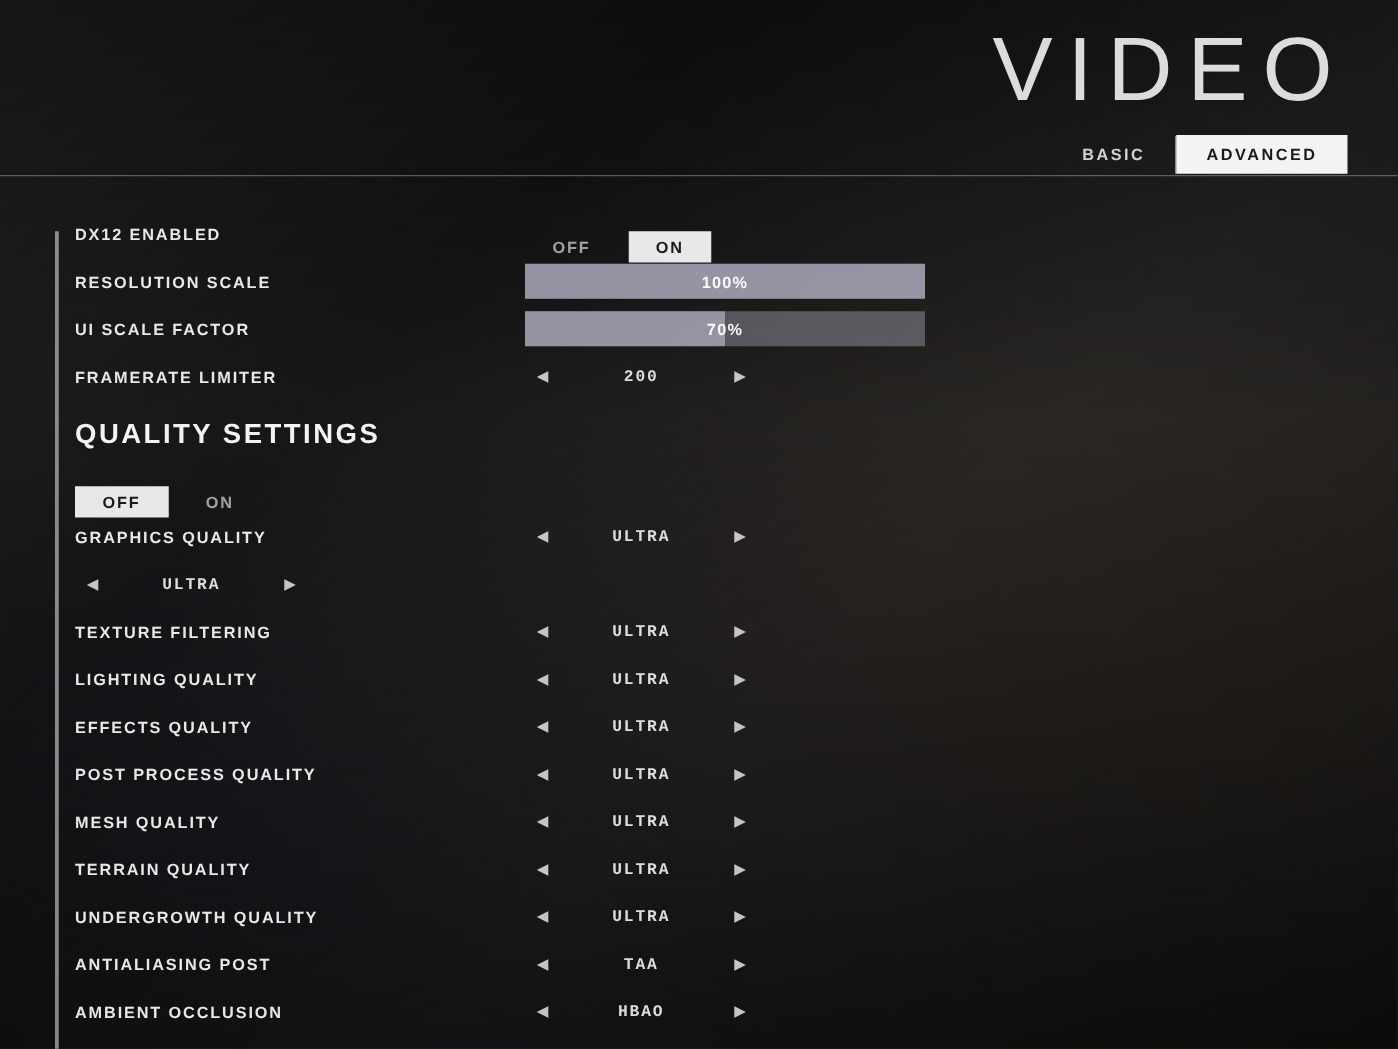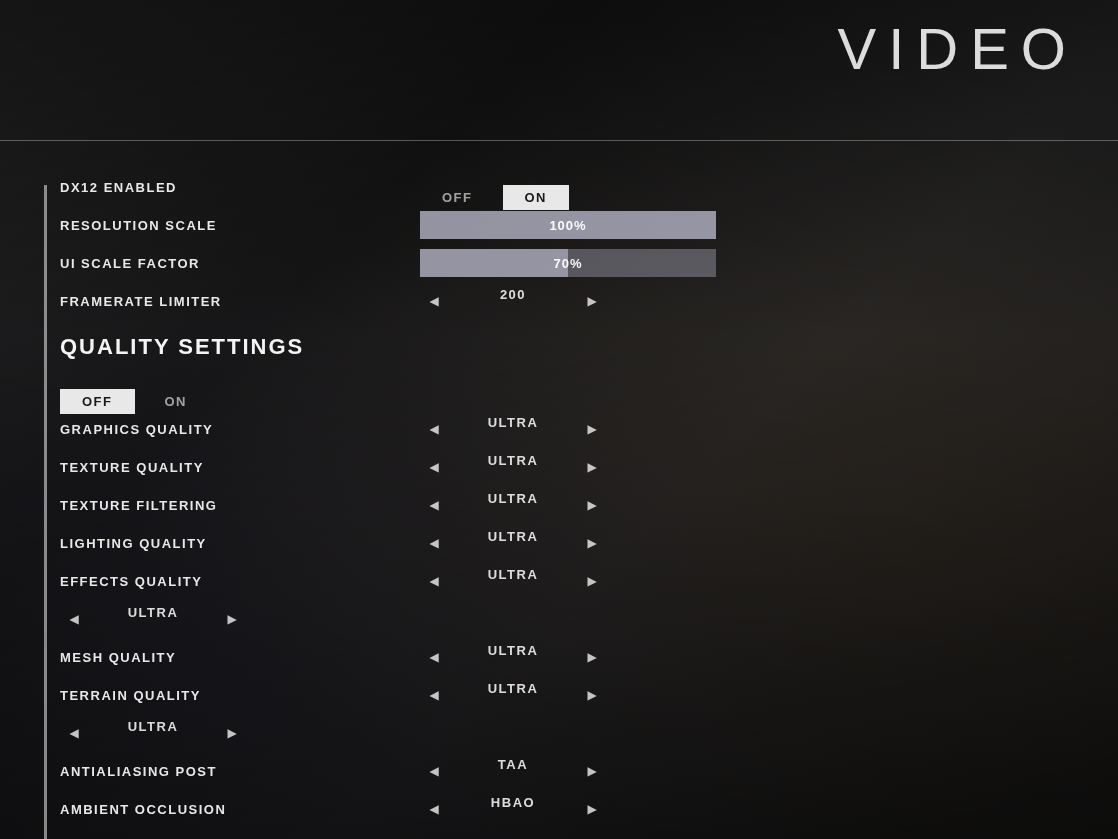--- a/index.html
+++ b/index.html
@@ -47,21 +47,21 @@
     
     .header {
       position: absolute;
       top: 0;
       right: 0;
       padding: 20px 40px;
       text-align: right;
     }
 
     .page-title {
-      font-size: 58px;
+      font-size: 72px;
       font-weight: 200;
       color: rgba(255,255,255,0.85);
       letter-spacing: 12px;
       text-transform: uppercase;
       font-family: Arial, sans-serif;
       line-height: 1;
     }
 
     
     .tab-bar {
@@ -177,21 +177,21 @@
     }
 
     .toggle-btn.inactive {
       background: transparent;
       color: rgba(255,255,255,0.6);
     }
 
     
     .slider-container {
       position: relative;
-      width: 296px;
+      width: 320px;
       height: 28px;
       display: flex;
       align-items: center;
     }
 
     .slider-track {
       width: 100%;
       height: 28px;
       background: rgba(200,200,220,0.35);
       position: relative;
@@ -213,21 +213,23 @@
       z-index: 1;
       font-size: 13px;
       font-weight: bold;
       color: rgba(255,255,255,0.95);
       letter-spacing: 1px;
     }
 
     
     .arrow-selector {
       display: flex;
+      align-items: center;
       gap: 0;
+      font-family: Liberation Mono, monospace;
     }
 
     .arrow-btn {
       width: 28px;
       height: 28px;
       background: transparent;
       border: none;
       cursor: pointer;
       display: flex;
       align-items: center;
@@ -276,20 +278,25 @@
 <body>
 
 <div class="bg"></div>
 
 <div class="content">
 
   <div class="header">
     <div class="page-title">VIDEO</div>
   </div>
 
+  <div class="tab-bar">
+    <button class="tab">BASIC</button>
+    <div class="tab-divider"></div>
+    <button class="tab active">ADVANCED</button>
+  </div>
 
   <div class="tab-underline"></div>
 
   <div class="left-accent"></div>
 
   <div class="settings-panel">
 
     <div class="setting-row">
       <div class="setting-label">DX12 ENABLED</div>
       <div class="setting-control toggle-group">
@@ -339,21 +346,20 @@
     <div id="quality-rows-container">
         <div class="setting-row">
       <div class="setting-label">GRAPHICS QUALITY</div>
       <div class="arrow-selector">
         <button class="arrow-btn arrow-left"></button>
         <div class="selector-value">ULTRA</div>
         <button class="arrow-btn arrow-right"></button>
       </div>
     </div>
         <div class="setting-row">
-      <div class="setting-label">TEXTURE QUALITY</div>
       <div class="arrow-selector">
         <button class="arrow-btn arrow-left"></button>
         <div class="selector-value">ULTRA</div>
         <button class="arrow-btn arrow-right"></button>
       </div>
     </div>
         <div class="setting-row">
       <div class="setting-label">TEXTURE FILTERING</div>
       <div class="arrow-selector">
         <button class="arrow-btn arrow-left"></button>
@@ -371,20 +377,21 @@
     </div>
         <div class="setting-row">
       <div class="setting-label">EFFECTS QUALITY</div>
       <div class="arrow-selector">
         <button class="arrow-btn arrow-left"></button>
         <div class="selector-value">ULTRA</div>
         <button class="arrow-btn arrow-right"></button>
       </div>
     </div>
         <div class="setting-row">
+      <div class="setting-label">POST PROCESS QUALITY</div>
       <div class="arrow-selector">
         <button class="arrow-btn arrow-left"></button>
         <div class="selector-value">ULTRA</div>
         <button class="arrow-btn arrow-right"></button>
       </div>
     </div>
         <div class="setting-row">
       <div class="setting-label">MESH QUALITY</div>
       <div class="arrow-selector">
         <button class="arrow-btn arrow-left"></button>
@@ -394,20 +401,21 @@
     </div>
         <div class="setting-row">
       <div class="setting-label">TERRAIN QUALITY</div>
       <div class="arrow-selector">
         <button class="arrow-btn arrow-left"></button>
         <div class="selector-value">ULTRA</div>
         <button class="arrow-btn arrow-right"></button>
       </div>
     </div>
         <div class="setting-row">
+      <div class="setting-label">UNDERGROWTH QUALITY</div>
       <div class="arrow-selector">
         <button class="arrow-btn arrow-left"></button>
         <div class="selector-value">ULTRA</div>
         <button class="arrow-btn arrow-right"></button>
       </div>
     </div>
         <div class="setting-row">
       <div class="setting-label">ANTIALIASING POST</div>
       <div class="arrow-selector">
         <button class="arrow-btn arrow-left"></button>

